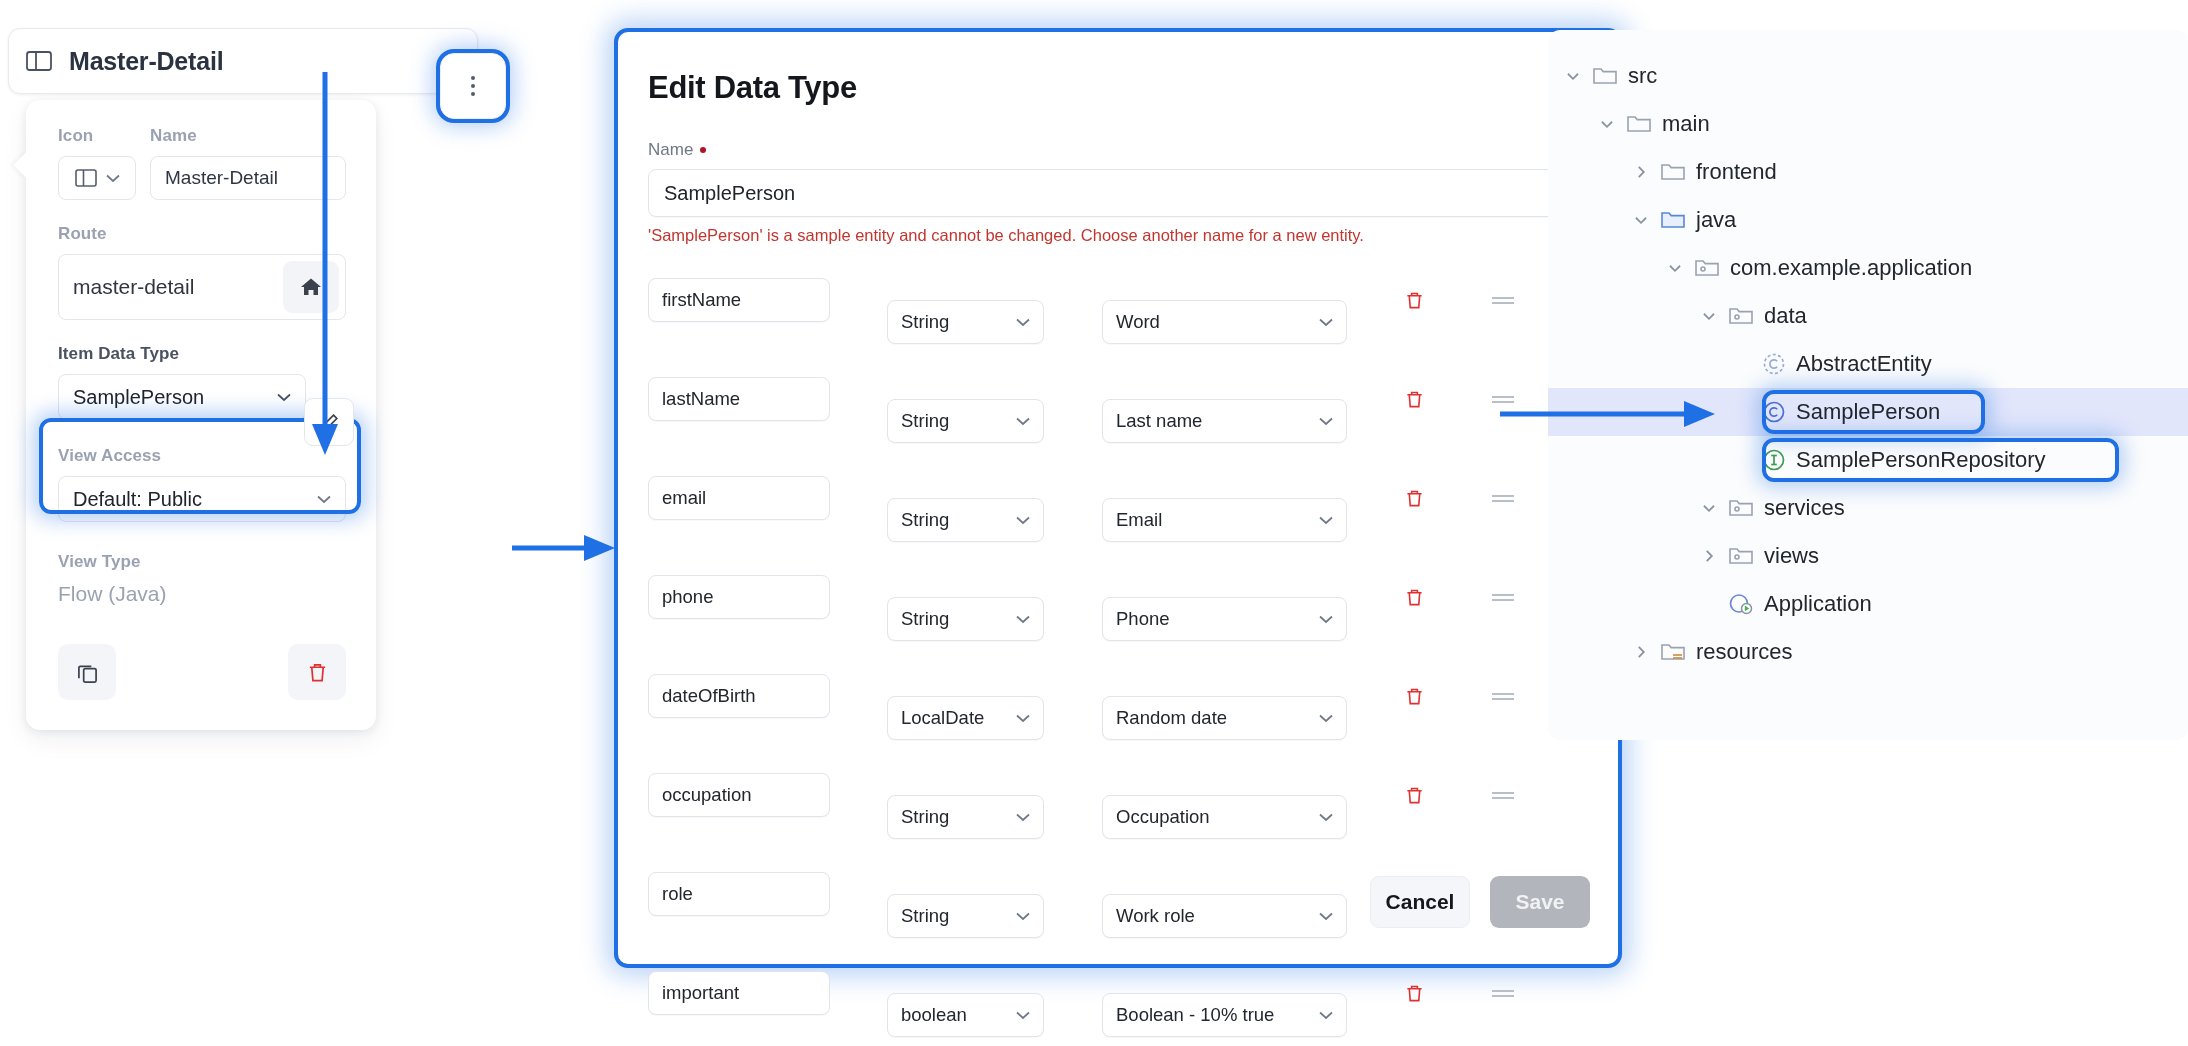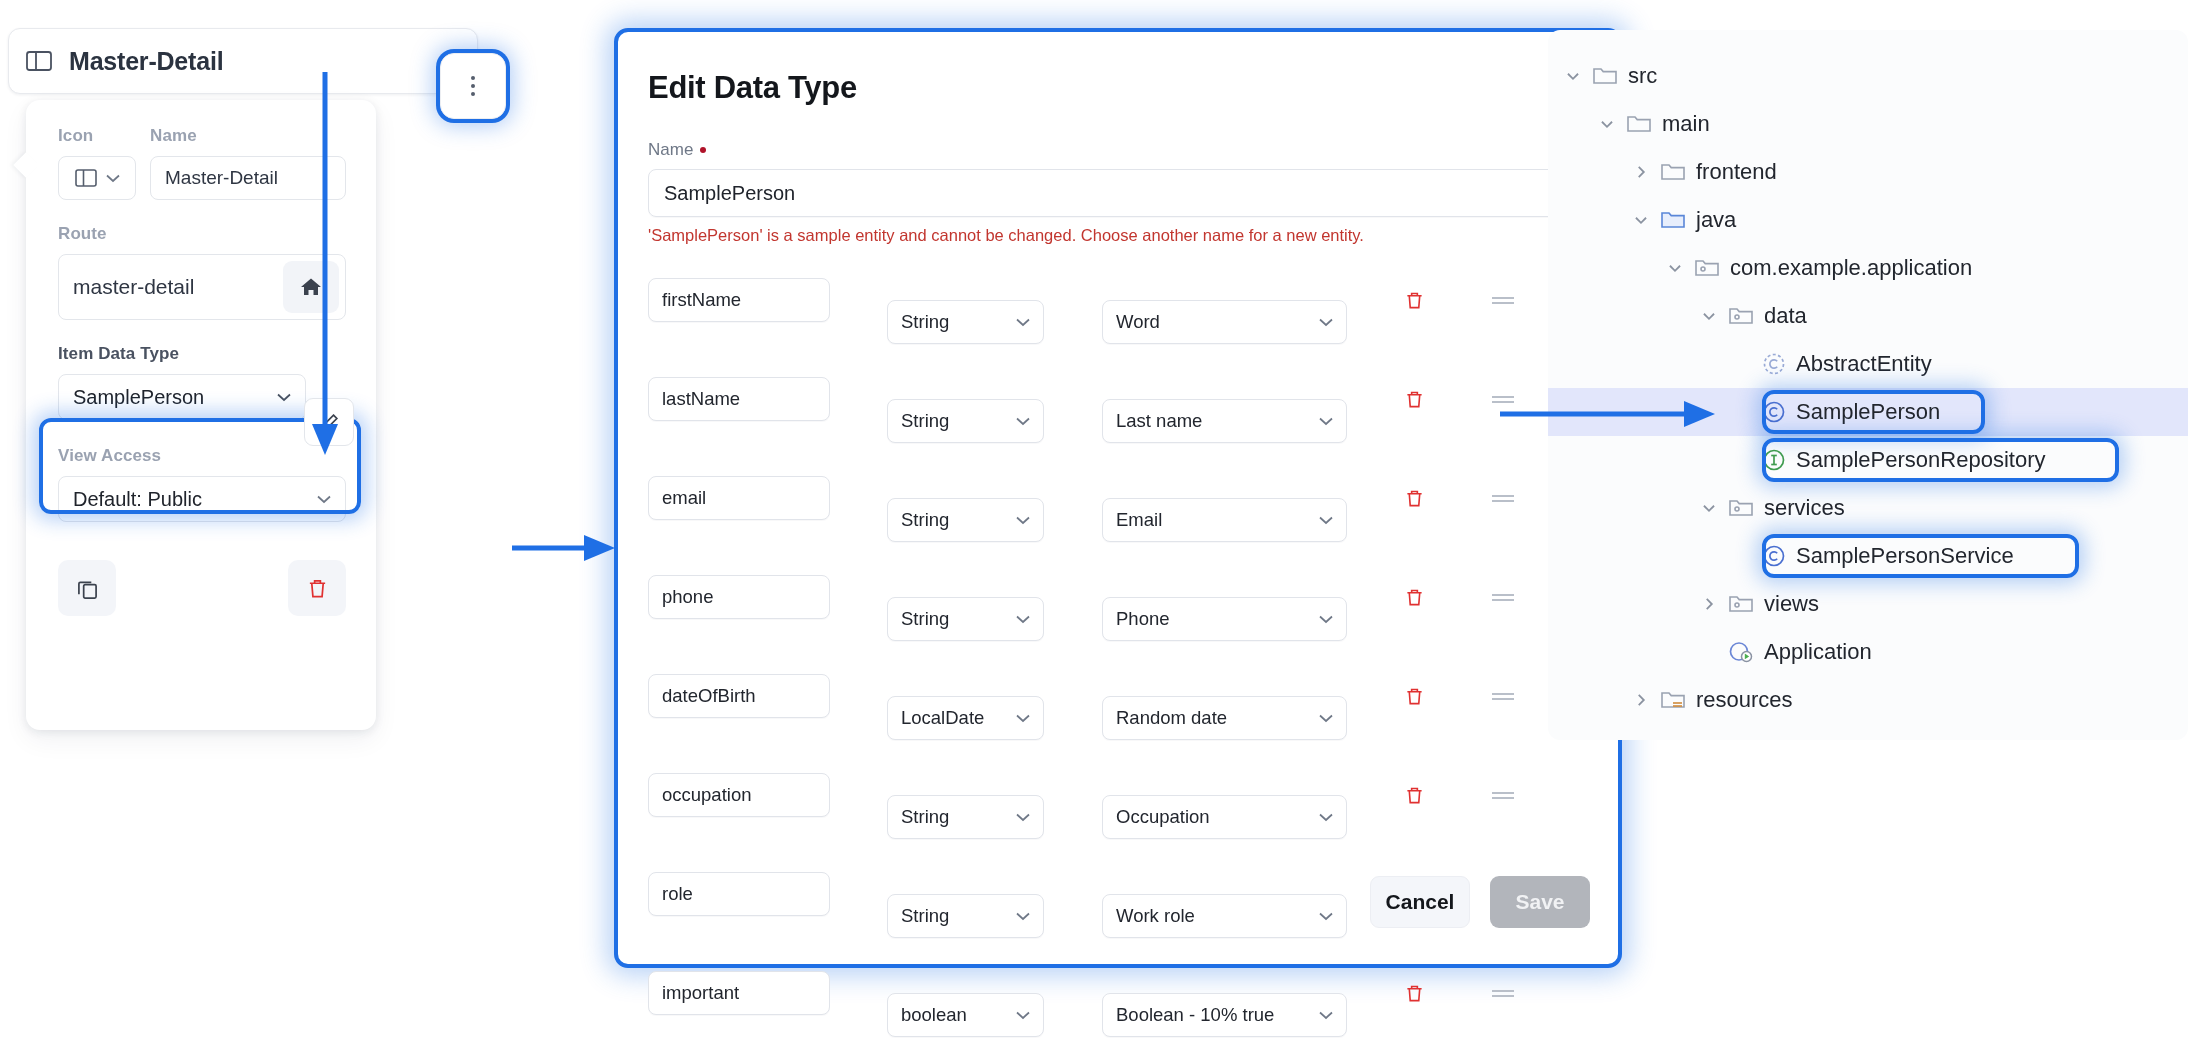--- a/index.html
+++ b/index.html
@@ -214,20 +214,24 @@
       <div style="margin-top:26px">
         <div class="fld-label">View Access</div>
         <div class="select-inp">
           <span>Default: Public</span>
           <svg class="chev" viewBox="0 0 14 9" fill="none" stroke="#6f7887" stroke-width="1.7">
               <polyline points="1,1.5 7,7 13,1.5"></polyline>
             </svg>
         </div>
       </div>
 
+      <div style="margin-top:30px">
+        <div class="fld-label">View Type</div>
+        <div class="flow-val">Flow (Java)</div>
+      </div>
 
       <div style="margin-top:38px;display:flex;justify-content:space-between">
         <div class="sq-btn">
           <svg viewBox="0 0 22 22" width="21" height="21" fill="none" stroke="#3b424e" stroke-width="1.8">
             <rect x="7" y="7" width="13" height="14" rx="1.5"></rect>
               <path d="M15 4.5H3.5A1.5 1.5 0 0 0 2 6v11"></path>
           </svg>
         </div>
         <div class="sq-btn">
           <svg viewBox="0 0 22 22" width="21" height="21" fill="none" stroke="#e03131" stroke-width="1.8">
@@ -616,31 +620,20 @@
           <svg class="t-arrow" viewBox="0 0 16 16" fill="none" stroke="#8b93a1" stroke-width="1.6">
             <polyline points="3.5,6 8,10.5 12.5,6"></polyline>
           </svg>
           <span style="margin-left:10px;display:flex;align-items:center">
             <svg viewBox="0 0 26 22" width="26" height="22" fill="none" stroke="#9aa2b1" stroke-width="1.6">
               <path d="M2 18V4h7l2.2 2.6H24V18z"></path>
               <circle cx="9" cy="12" r="2"></circle>
             </svg>
           </span>
           <span class="t-label">services</span>
-        </div>
-        <div class="t-row" style="padding-left: 186px;">
-          <span class="t-arrow"></span>
-          <span style="margin-left:10px;display:flex;align-items:center">
-            <svg viewBox="0 0 24 24" width="24" height="24" fill="none" stroke="#4a6fd0" stroke-width="1.7">
-              <circle cx="12" cy="12" r="9.5"></circle>
-              <path d="M15.2 9.2a4.2 4.2 0 1 0 0 5.6"></path>
-            </svg>
-          </span>
-          <span class="t-label">SamplePersonService</span>
-          <div class="pill" style="left: 214px; top: 2px; height: 44px; width: 316.6px;"></div>
         </div>
         <div class="t-row" style="padding-left: 152px;">
           <svg class="t-arrow" viewBox="0 0 16 16" fill="none" stroke="#8b93a1" stroke-width="1.6">
             <polyline points="6,3.5 10.5,8 6,12.5"></polyline>
           </svg>
           <span style="margin-left:10px;display:flex;align-items:center">
             <svg viewBox="0 0 26 22" width="26" height="22" fill="none" stroke="#9aa2b1" stroke-width="1.6">
               <path d="M2 18V4h7l2.2 2.6H24V18z"></path>
               <circle cx="9" cy="12" r="2"></circle>
             </svg>

